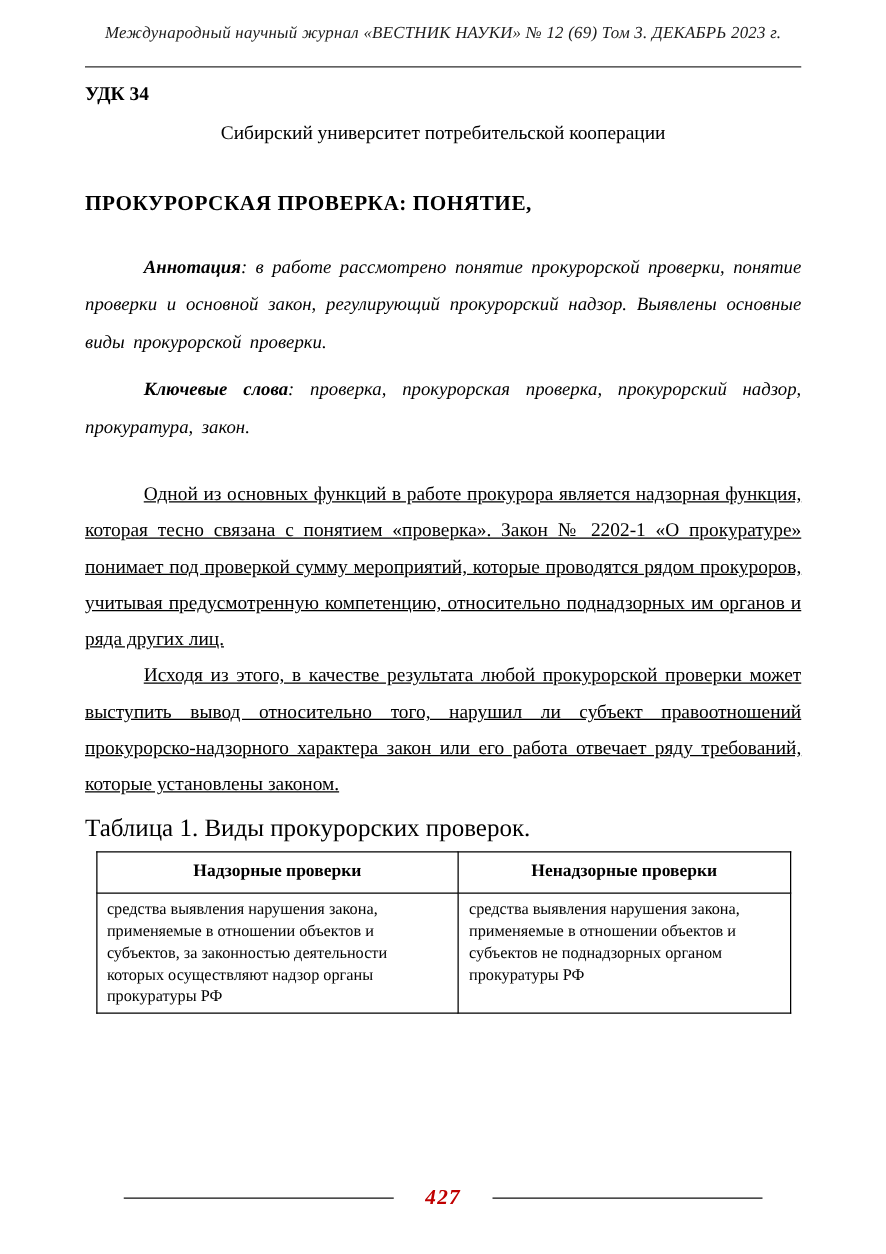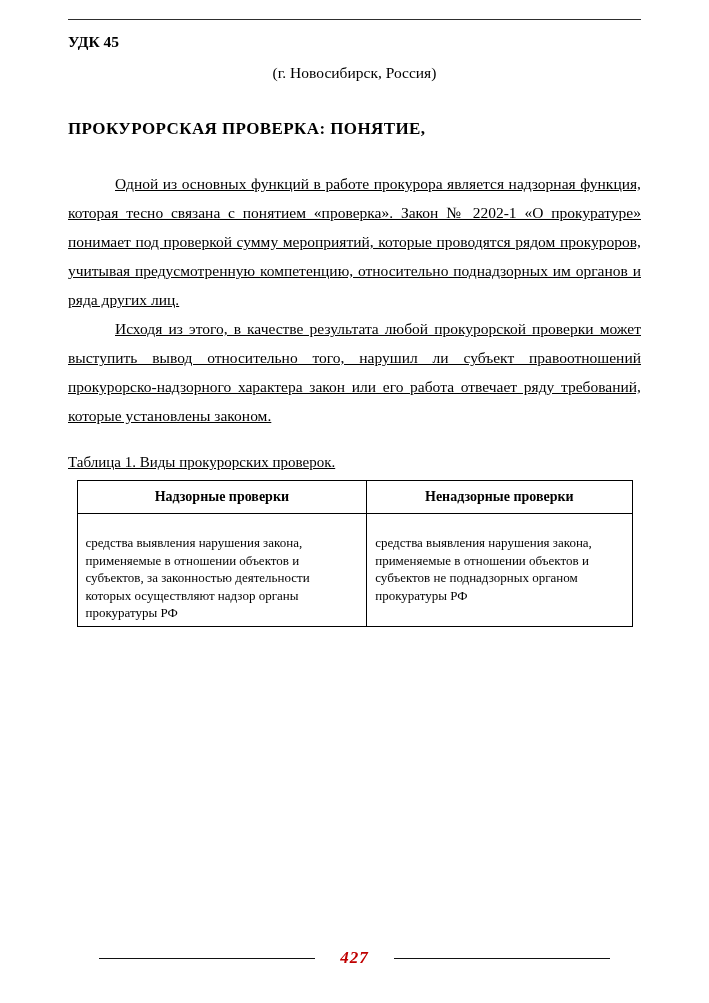--- a/index.html
+++ b/index.html
@@ -73,24 +73,23 @@
     font-size: 15px;
     line-height: 30px;
     word-spacing: 3px;
   }
   .abstract { margin-top: 20px; }
   .keywords { margin-top: 8px; }
   .bold-italic { font-weight: 700; }
   .body-block { margin-top: 24px; }
 
   .table-caption {
-    margin-top: 23px;
-    font-size: 15px;
+    margin-top: 12px;
+    font-size: 20px;
     line-height: 18px;
-    text-decoration: underline;
   }
   .checks-table {
     margin: 9px auto 0 auto;
     width: 556px;
     border-collapse: collapse;
     table-layout: fixed;
   }
   .checks-table th, .checks-table td {
     border: 1px solid #000000;
     box-sizing: border-box;
@@ -104,21 +103,21 @@
     vertical-align: middle;
     padding: 2px 6px;
     margin-left: 28px;
   }
   .checks-table th:last-child { width: 47.8%; }
   .checks-table td {
     font-size: 13px;
     line-height: 17.5px;
     text-align: left;
     vertical-align: top;
-    padding: 20px 8px 4px 8px;
+    padding: 3px 8px 4px 8px;
   }
   .checks-table { border: 1.4px solid #000000; }
 
   .footer {
     position: absolute;
     left: 0;
     top: 948px;
     width: 709px;
     display: flex;
     align-items: center;
@@ -138,34 +137,37 @@
     letter-spacing: 1px;
     line-height: 20px;
   }
 </style>
 </head>
 <body>
 
 <div class="page">
   <div class="content">
 
+    <div class="journal-header">Международный научный журнал «ВЕСТНИК НАУКИ» № 12 (69) Том 3. ДЕКАБРЬ 2023 г.</div>
 
     <div class="header-rule"></div>
 
-    <div class="udc">УДК 45</div>
+    <div class="udc">УДК 34</div>
 
 
+    <div class="centered-line affiliation">Сибирский университет потребительской кооперации</div>
 
-    <div class="centered-line location">(г. Новосибирск, Россия)</div>
 
     <div class="article-title">
       <div>ПРОКУРОРСКАЯ ПРОВЕРКА: ПОНЯТИЕ,</div>
     </div>
 
+    <p class="meta-para abstract"><span class="bold-italic">Аннотация</span><span>: в работе рассмотрено понятие прокурорской проверки, понятие проверки и основной закон, регулирующий прокурорский надзор. Выявлены основные виды прокурорской проверки.</span></p>
 
+    <p class="meta-para keywords"><span class="bold-italic">Ключевые слова</span><span>: проверка, прокурорская проверка, прокурорский надзор, прокуратура, закон.</span></p>
 
     <div class="body-block">
       <p class="para">Одной из основных функций в работе прокурора является надзорная функция, которая тесно связана с понятием «проверка». Закон № 2202-1 «О прокуратуре» понимает под проверкой сумму мероприятий, которые проводятся рядом прокуроров, учитывая предусмотренную компетенцию, относительно поднадзорных им органов и ряда других лиц.</p>
       <p class="para">Исходя из этого, в качестве результата любой прокурорской проверки может выступить вывод относительно того, нарушил ли субъект правоотношений прокурорско-надзорного характера закон или его работа отвечает ряду требований, которые установлены законом.</p>
     </div>
 
     <div class="table-caption">Таблица 1. Виды прокурорских проверок.</div>
 
     <table class="checks-table">
       <thead>

